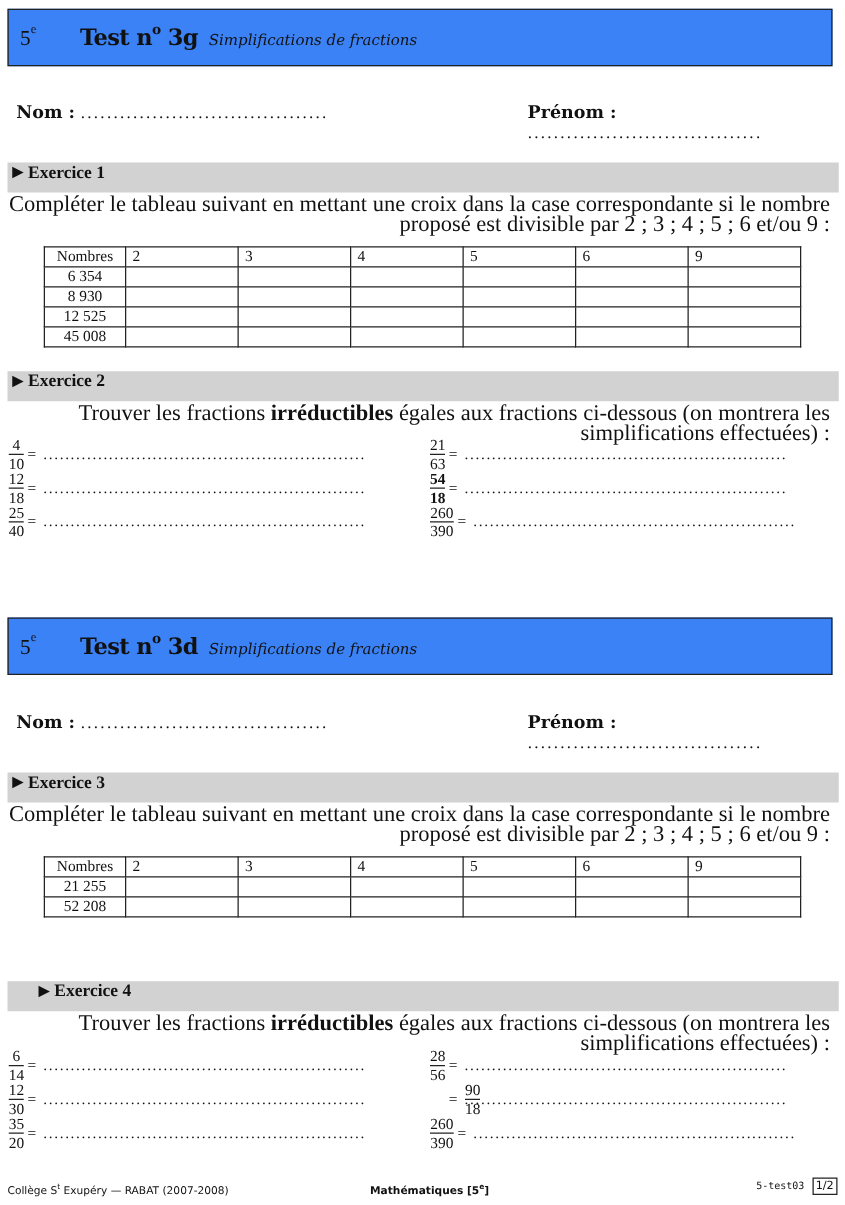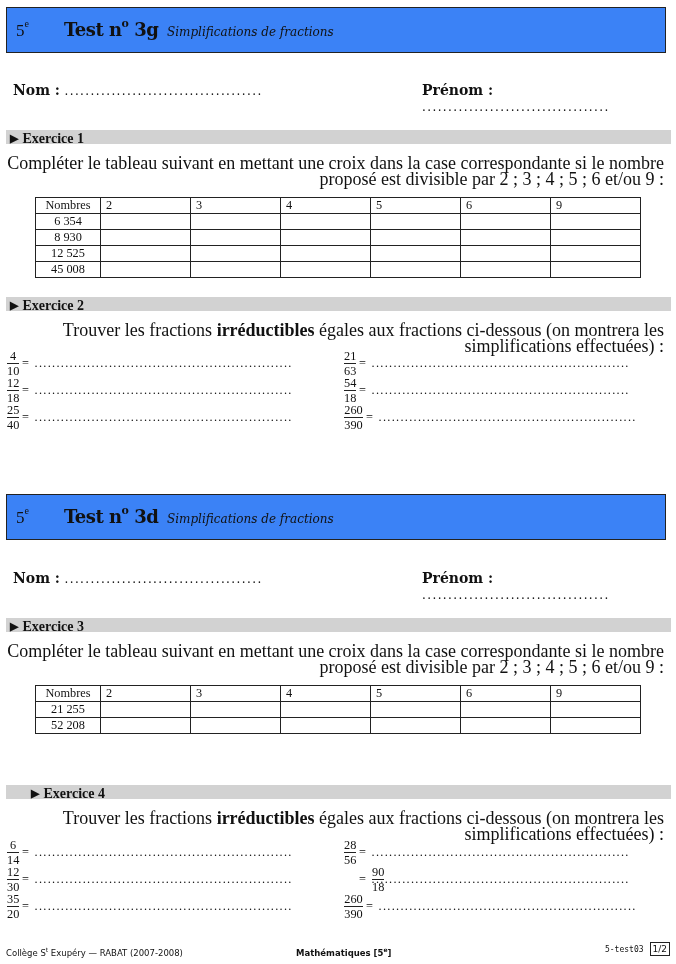--- a/index.html
+++ b/index.html
@@ -9,21 +9,21 @@
                background:#3b82f6; border:1.5px solid #222; box-sizing:border-box; }
   .title-box .level { position:absolute; left:9px; top:13px; font-size:17px; font-family:"Liberation Serif",serif; }
   .title-box .level sup { font-size:10px; vertical-align:top; position:relative; top:-3px; }
   .title-box .testno { position:absolute; left:57px; top:11px; font-size:18px; font-weight:bold; font-family:"DejaVu Serif",serif; letter-spacing:-0.5px;}
   .title-box .testno sup { font-size:11px; position:relative; top:-2px; }
   .title-box .subtitle { position:absolute; left:160px; top:17px; font-size:12px; font-style:italic; font-family:"DejaVu Serif",serif; }
   .name-row { position:absolute; left:13px; width:650px; height:20px; font-size:14px; font-family:"DejaVu Serif",serif; }
   .name-row .lbl { font-weight:bold; }
   .name-row .dots { letter-spacing:1.4px; font-size:12px; }
   .name-row .prenom { position:absolute; left:362px; top:0;margin-left:47px; }
-  .ex-bar { position:absolute; left:6px; width:665px; height:14px; background:#d2d2d2;
+  .ex-bar { position:absolute; left:6px; width:665px; height:24px; background:#d2d2d2;
             font-weight:bold; font-size:14px; font-family:"Liberation Serif",serif; line-height:18px; padding-left:4px; box-sizing:border-box; }
   .ex-bar .tri { font-size:11px; margin-right:4px; position:relative; top:-1px; }
   .instr { position:absolute; left:0; width:664px; font-size:18px; line-height:16px; font-family:"Liberation Serif",serif;text-align:right; }
   .instr b { font-weight:bold; }
   table.div { position:absolute; left:35px; border-collapse:collapse; font-family:"Liberation Serif",serif; font-size:12.3px; }
   table.div td { border:1px solid #222; height:15px; padding:0 5px; }
   table.div td.num { text-align:center; width:56px; padding:0 4px; }
   table.div td.h { width:79px; }
   .frac-col { position:absolute; width:335px; font-family:"Liberation Serif",serif; font-size:12.3px; }
   .frac-line { position:relative; height:27px; }
@@ -144,21 +144,21 @@
 <div class="frac-col" style="left:344px; top:350px;">
   <div class="frac-line">
       <span class="frac" style="width:12px;">
         <span class="n">21</span>
         <span class="bar"></span>
         <span class="d">63</span>
       </span>
       <span class="frac-rest" style="left:15px;">= ...........................................................</span>
     </div>
   <div class="frac-line">
-      <span class="frac" style="width:12px;">
+      <span class="frac" style="width:12px;font-weight:bold;">
         <span class="n">54</span>
         <span class="bar"></span>
         <span class="d">18</span>
       </span>
       <span class="frac-rest" style="left:15px;">= ...........................................................</span>
     </div>
   <div class="frac-line">
       <span class="frac" style="width:19px;">
         <span class="n">260</span>
         <span class="bar"></span>

